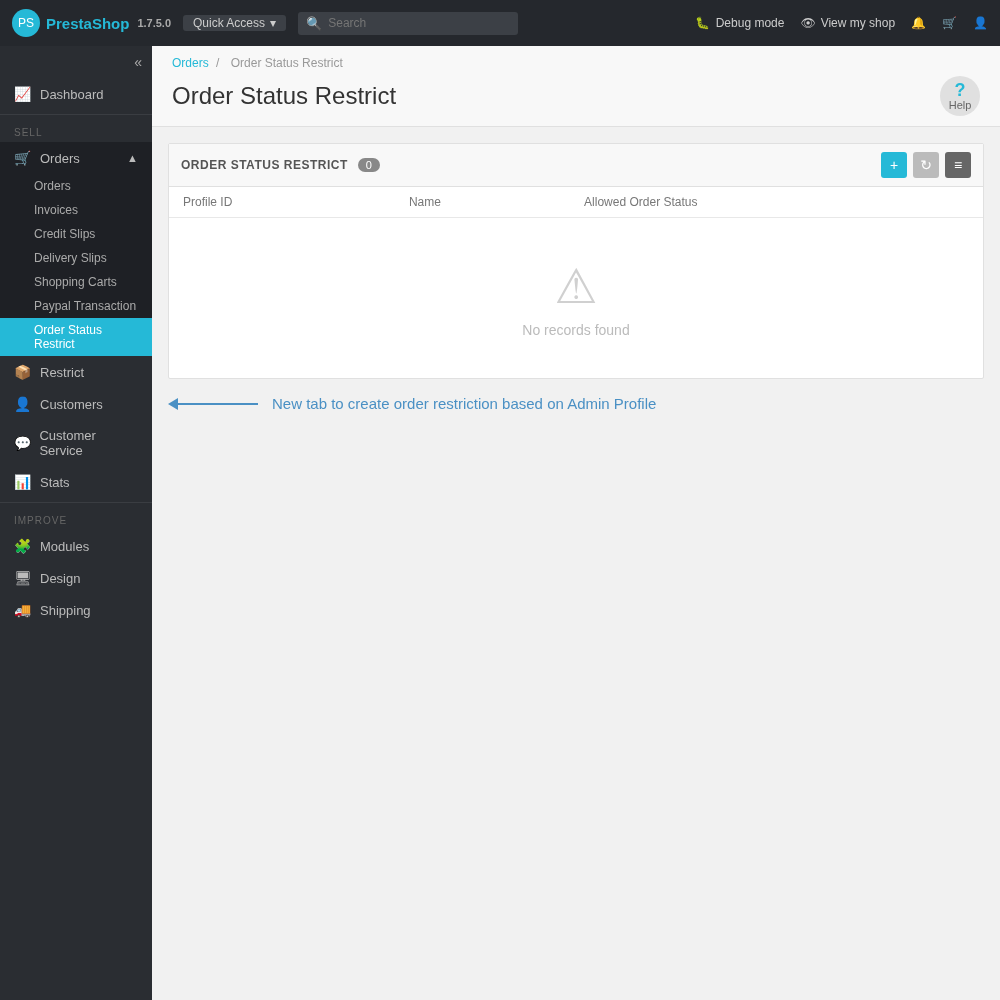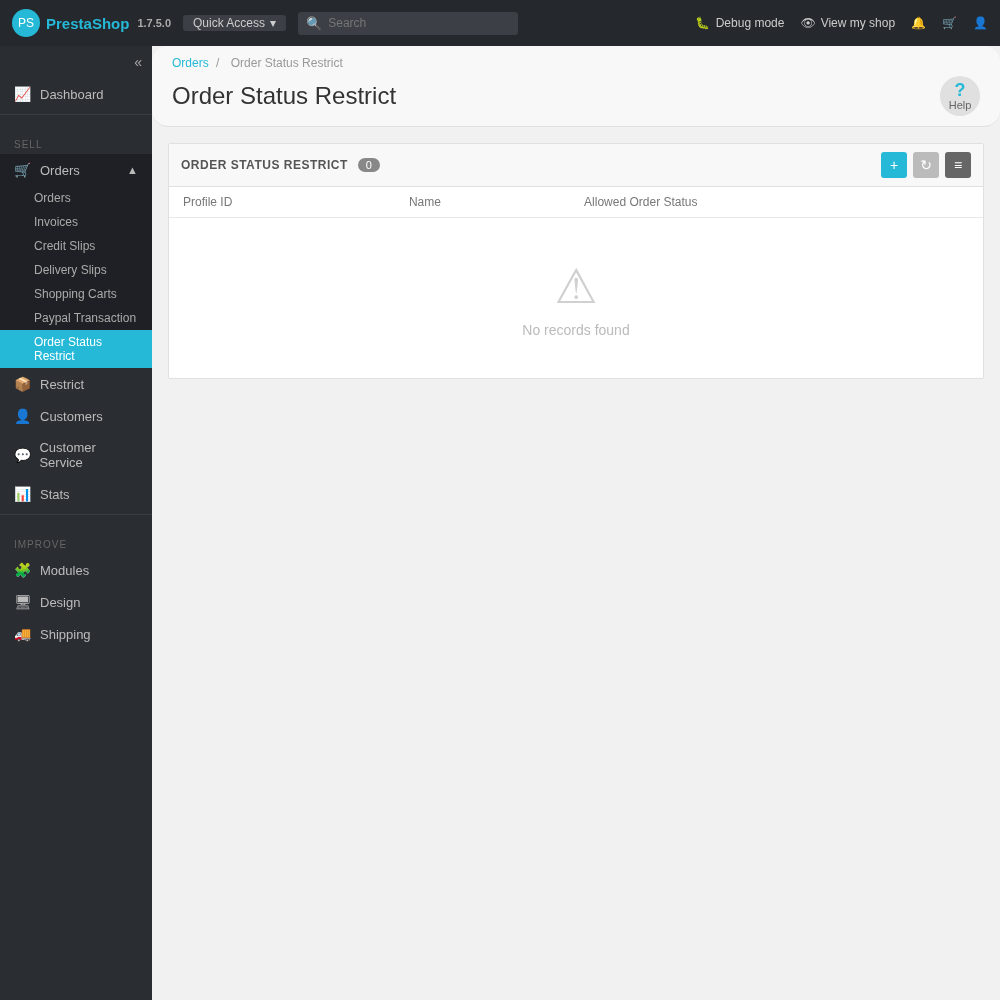--- a/index.html
+++ b/index.html
@@ -88,21 +88,21 @@
     .sidebar-collapse span { color: #aaa; cursor: pointer; font-size: 14px; }
     .sidebar-item {
       display: flex; align-items: center;
       padding: 8px 14px;
       cursor: pointer;
       gap: 8px;
       color: #bbb;
       font-size: 13px;
     }
     .sidebar-section {
-      padding: 24px 14px 4px;
+      padding: 12px 14px 4px;
       font-size: 10px;
       color: #666;
       letter-spacing: 1px;
       text-transform: uppercase;
       border-top: 1px solid #3a3d42;
       margin-top: 4px;
     }
     .sidebar-sub {
       padding: 5px 14px 5px 34px;
       cursor: pointer;
@@ -126,21 +126,20 @@
       background: #f1f1f1;
       overflow-y: auto;
       position: relative;
     }
 
     
     .page-header {
       background: #f8f8f8;
       padding: 10px 20px 0;
       border-bottom: 1px solid #e0e0e0;
-      border-radius: 16px;
     }
     .breadcrumb {
       font-size: 12px;
       color: #999;
       margin-bottom: 6px;
     }
     .breadcrumb a { color: #25b9d7; text-decoration: none; }
     .breadcrumb span { margin: 0 4px; }
     .page-title-row {
       display: flex; align-items: center; justify-content: space-between;
@@ -392,15 +391,23 @@
               <div class="empty-state">
                 <div class="empty-icon">⚠</div>
                 <div class="empty-text">No records found</div>
               </div>
             </td>
           </tr>
         </tbody>
       </table>
     </div>
 
+    <div class="annotation-wrapper">
+
+      <div style="display:flex; align-items:center;">
+        <div style="width:0;height:0;border-top:6px solid transparent;border-bottom:6px solid transparent;border-right:10px solid #4a90c4;"></div>
+        <div style="width:80px;height:2px;background:#4a90c4;"></div>
+      </div>
+      <span class="annotation-text">New tab to create order restriction based on Admin Profile</span>
+    </div>
 
   </div>
 </div>
 
 </body></html>

